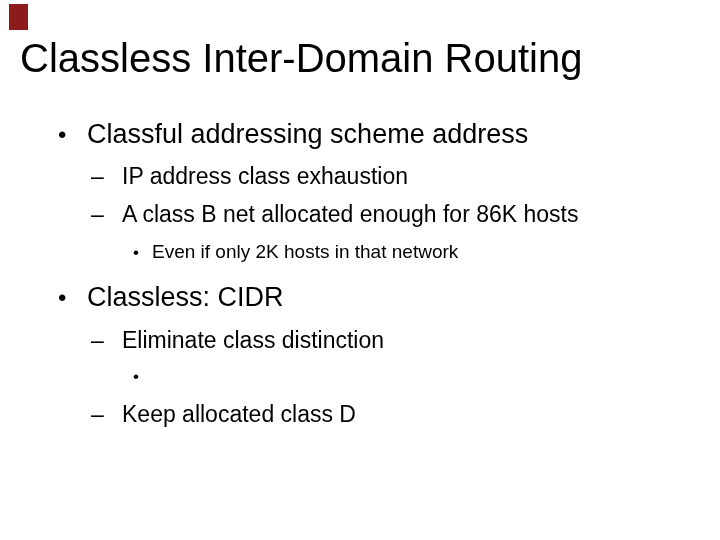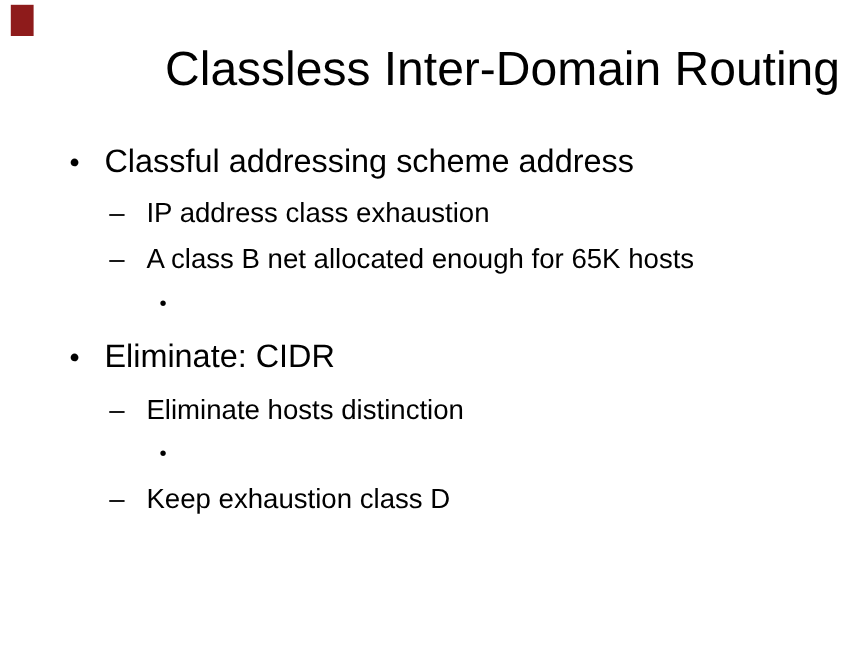--- a/index.html
+++ b/index.html
@@ -22,21 +22,21 @@
     top: 4px;
     width: 19px;
     height: 26px;
     background: #8e1b1b;
   }
   .title {
     margin: 34px 20px 0 20px;
     font-size: 40px;
     line-height: 48px;
     font-weight: 400;
-    text-align: right;
+    text-align: left;
     white-space: nowrap;
   }
   .content {
     position: relative;
   }
   .line {
     display: flex;
     align-items: baseline;
     white-space: nowrap;
   }
@@ -84,40 +84,41 @@
       <span class="text">Classful addressing scheme address</span>
     </div>
 
     <div class="line lvl2 mt11">
       <span class="marker">–</span>
       <span class="text">IP address class exhaustion</span>
     </div>
 
     <div class="line lvl2 mt10">
       <span class="marker">–</span>
-      <span class="text">A class B net allocated enough for 65K hosts</span>
+      <span class="text">A class B net allocated enough for 86K hosts</span>
     </div>
 
     <div class="line lvl3 mt12">
       <span class="marker">•</span>
+      <span class="text">Even if only 2K hosts in that network</span>
     </div>
 
     <div class="line lvl1 mt16">
       <span class="marker">•</span>
-      <span class="text">Eliminate: CIDR</span>
+      <span class="text">Classless: CIDR</span>
     </div>
 
     <div class="line lvl2 mt12">
       <span class="marker">–</span>
-      <span class="text">Eliminate hosts distinction</span>
+      <span class="text">Eliminate class distinction</span>
     </div>
 
     <div class="line lvl3 mt11">
       <span class="marker">•</span>
     </div>
 
     <div class="line lvl2 mt11">
       <span class="marker">–</span>
-      <span class="text">Keep exhaustion class D</span>
+      <span class="text">Keep allocated class D</span>
     </div>
 
   </div>
 </div>
 
 </body></html>

